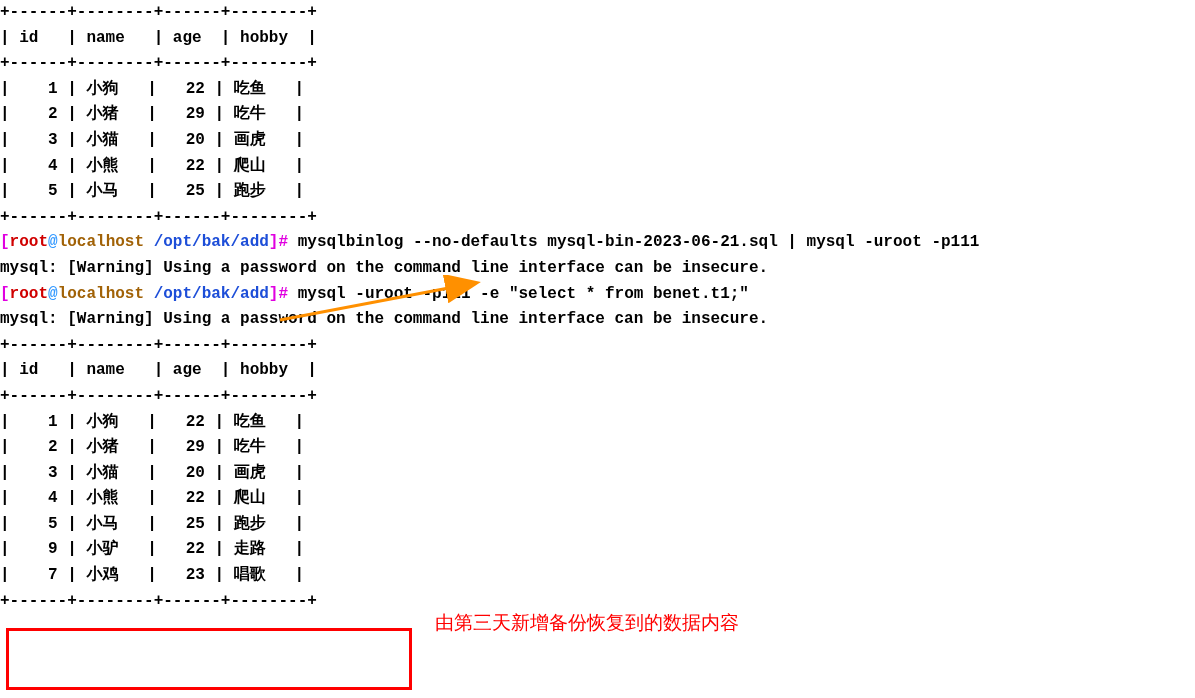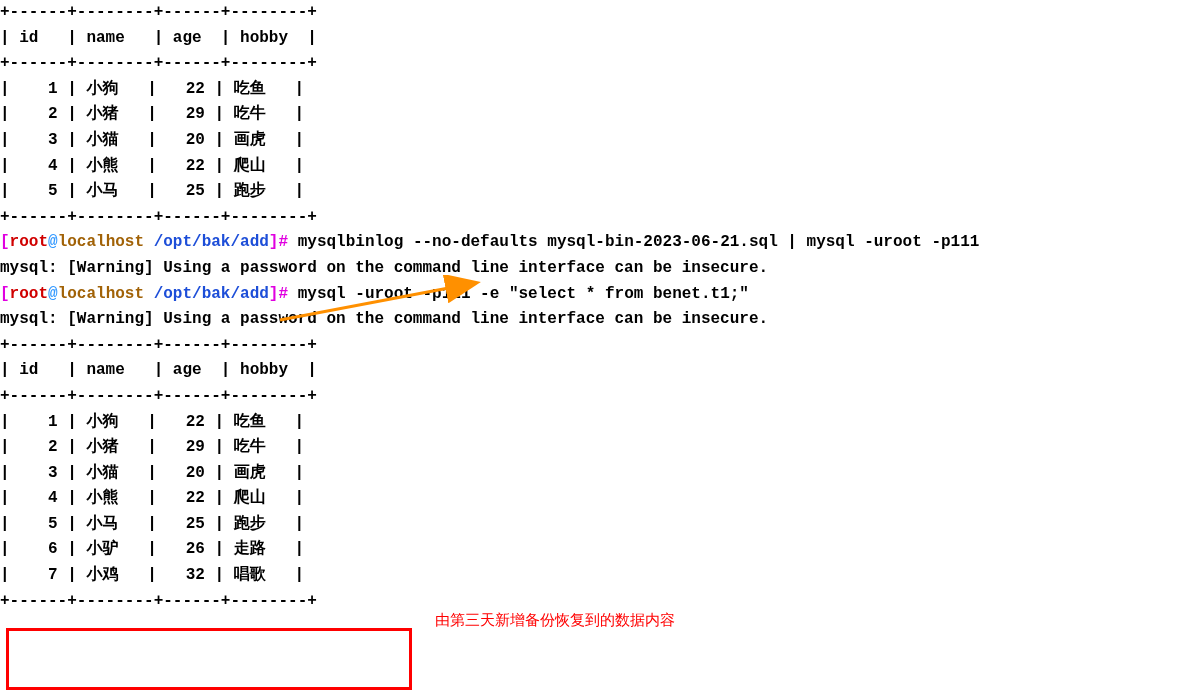--- a/index.html
+++ b/index.html
@@ -26,21 +26,21 @@
   .at { color: #3399ff; }
   .host { color: #a16207; }
   .path { color: #1d4ed8; }
   .hash { color: #e000e0; }
   .cmd { color: #000; text-align: right; }
   .annotation {
     position: absolute;
     color: #ff0000;
     font-family: "SimSun", "Microsoft YaHei", sans-serif;
     font-weight: normal;
-    font-size: 15px;
+    font-size: 19px;
   }
   .redbox {
     position: absolute;
     border: 3px solid #ff0000;
     pointer-events: none;
   }
   .arrow {
     position: absolute;
     pointer-events: none;
   }
@@ -62,22 +62,22 @@
 <span><span class="bracket">[</span><span class="user">root</span><span class="at">@</span><span class="host">localhost </span><span class="path">/opt/bak/add</span><span class="bracket">]</span><span class="hash"># </span><span class="cmd">mysql -uroot -p111 -e "select * from benet.t1;"</span></span>
 <span>mysql: [Warning] Using a password on the command line interface can be insecure.</span>
 <span>+------+--------+------+--------+</span>
 <span>| id   | name   | age  | hobby  |</span>
 <span>+------+--------+------+--------+</span>
 <span>|    1 | 小狗   |   22 | 吃鱼   |</span>
 <span>|    2 | 小猪   |   29 | 吃牛   |</span>
 <span>|    3 | 小猫   |   20 | 画虎   |</span>
 <span>|    4 | 小熊   |   22 | 爬山   |</span>
 <span>|    5 | 小马   |   25 | 跑步   |</span>
-<span>|    6 | 小驴   |   26 | 走路   |</span>
-<span>|    7 | 小鸡   |   32 | 唱歌   |</span>
+<span>|    9 | 小驴   |   22 | 走路   |</span>
+<span>|    7 | 小鸡   |   23 | 唱歌   |</span>
 <span>+------+--------+------+--------+</span></pre>
 
 <svg class="arrow" style="left:275px; top:275px; width:220px; height:50px;">
   <defs>
     <marker id="ah" markerWidth="12" markerHeight="10" refX="10" refY="5" orient="auto">
       <polygon points="0,0 12,5 0,10" fill="#ff9000"></polygon>
     </marker>
   </defs>
   <line x1="5" y1="45" x2="200" y2="8" stroke="#ff9000" stroke-width="3" marker-end="url(#ah)"></line>
 </svg>

